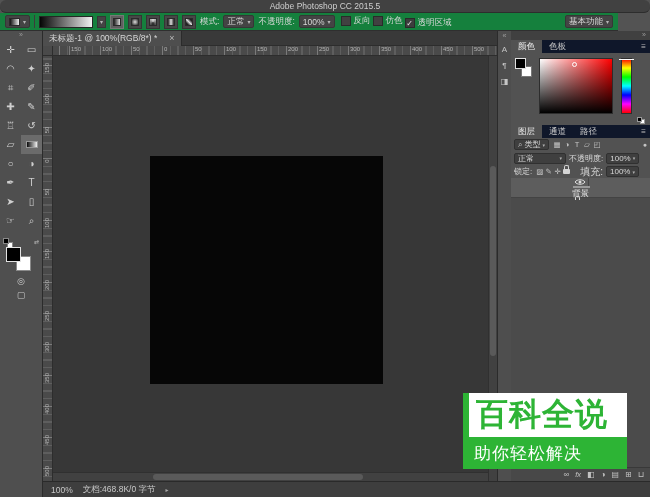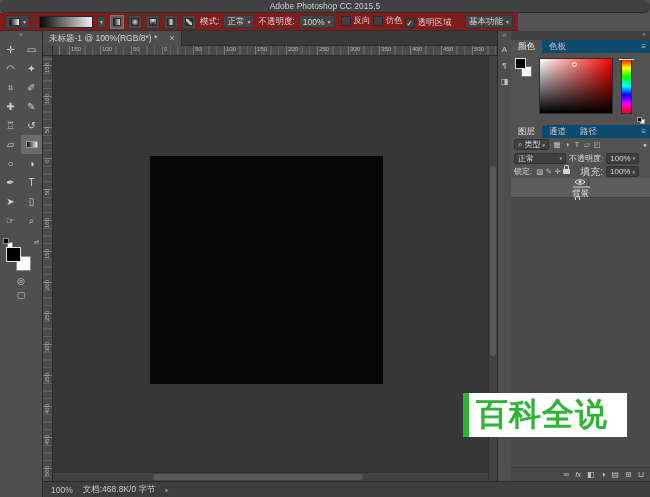--- a/index.html
+++ b/index.html
@@ -12,21 +12,21 @@
     -webkit-font-smoothing:antialiased;
   }
   .abs { position:absolute; }
 
   
   #titlebar { left:0; top:0; width:650px; height:13px; background:#414141;
     border-bottom:1px solid #2d2d2d; text-align:center; line-height:12px;
     font-size:8.5px; color:#cfcfcf;border-radius:6px; }
 
   
-  #optionsbar { left:0; top:13px; width:518px; height:18px; background:#7f1d1d;
+  #optionsbar { left:0; top:13px; width:618px; height:18px; background:#15803d;
     border-bottom:1px solid #2f2f2f; display:flex; align-items:center;
     gap:4px; padding:8px 5px; font-size:8.5px; }
   .chip { display:inline-flex; align-items:center; gap:3px; height:13px;
     background:#444444; border:1px solid #363636; border-radius:2px; padding:0 3px; }
   .chip::after { content:"▾"; font-size:6px; color:#b5b5b5; }
   .vsep { width:1px; height:13px; background:#3c3c3c; }
   .lbl { color:#d8d8d8; white-space:nowrap; }
   #toolpreset .minigrad { width:11px; height:8px;
     background:linear-gradient(90deg,#111,#eee); border:1px solid #2a2a2a; }
   #gradientpreview { width:54px; height:12px;
@@ -108,21 +108,21 @@
   
   #dockstrip { left:497px; top:31px; width:14px; height:450px; background:#4e4e4e;
     border-left:1px solid #2b2b2b; }
   #dockcollapse { height:11px; text-align:center; font-size:7px; line-height:10px; color:#a0a0a0; }
   .dockic { height:16px; text-align:center; font-size:8px; line-height:16px; color:#c6c6c6; }
 
   
   #panels { left:511px; top:31px; width:139px; height:450px; background:#474747; }
   #dockhead { height:9px; background:#404040; text-align:right; font-size:7px;
     line-height:8px; color:#999; padding-right:4px; }
-  .tabrow { height:13px; background:#0c4a6e; display:flex; align-items:flex-end; }
+  .tabrow { height:13px; background:#0f172a; display:flex; align-items:flex-end; }
   .ptab { padding:0 7px; line-height:13px; font-size:8.5px; color:#c9c9c9; }
   .ptab.active { background:#525252; color:#ececec; }
   .pmenu { margin-left:auto; padding:0 4px; line-height:13px; font-size:8px; color:#bdbdbd; }
 
   #colorpanel { position:absolute; left:0; top:9px; width:139px; height:85px; }
   #colorcontent { position:relative; height:72px; background:#525252; }
   #cfg { position:absolute; left:4px; top:5px; width:11px; height:11px; background:#000;
     border:1px solid #dedede; z-index:2; }
   #cbg { position:absolute; left:10px; top:13px; width:11px; height:11px; background:#fff;
     border:1px solid #777; }
@@ -434,13 +434,16 @@
 <div id="statusbar" class="abs">
   <span>100%</span>
   <span>文档:468.8K/0 字节</span>
   <span id="statusarrow">▸</span>
 </div>
 
 <div id="watermark" class="abs">
   <div id="wmtop">
     <span id="wmtitle">百科全说</span>
   </div>
+  <div id="wmbottom">
+    <span id="wmsub">助你轻松解决</span>
+  </div>
 </div>
 
 </body></html>

